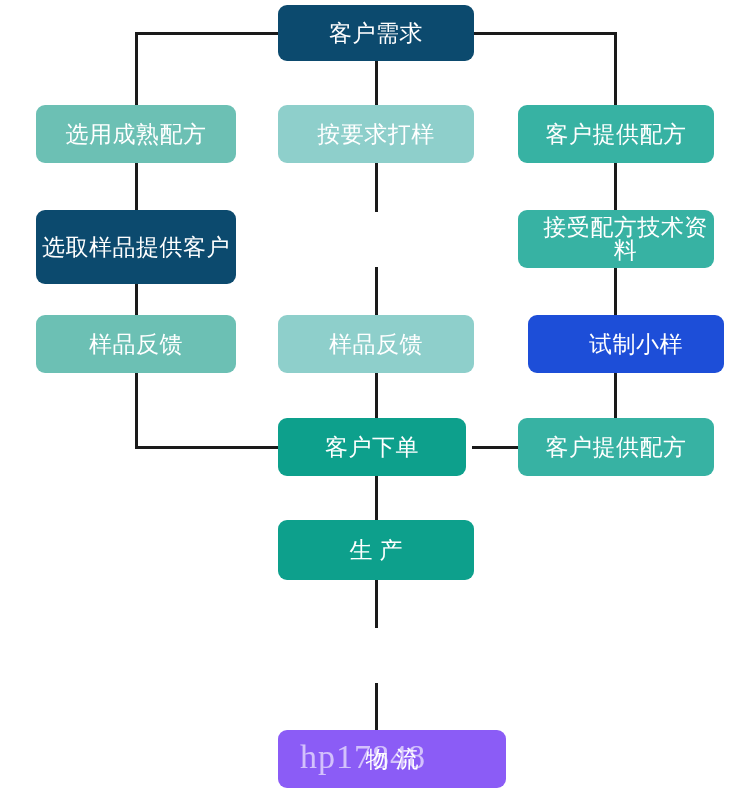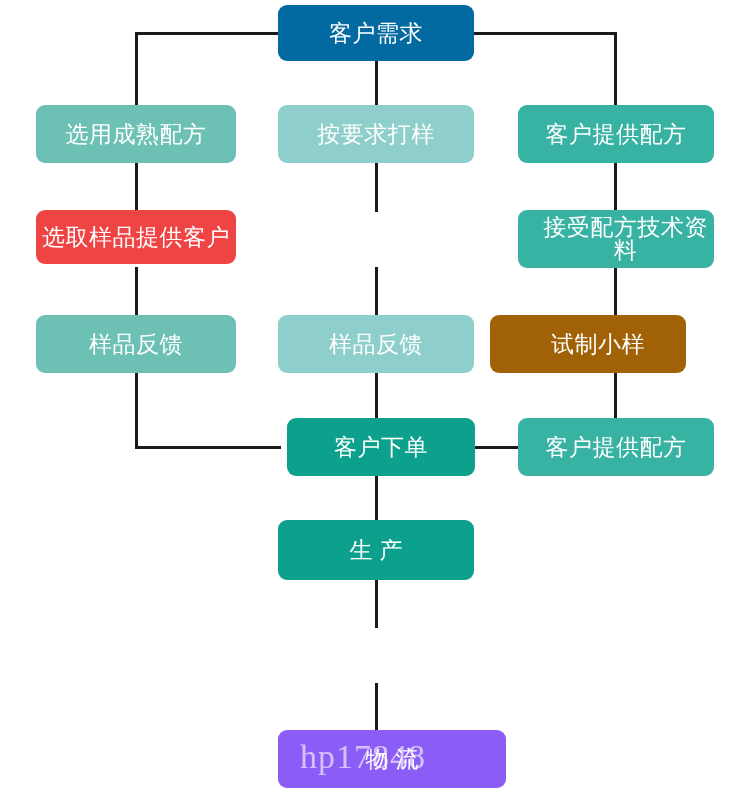--- a/index.html
+++ b/index.html
@@ -71,27 +71,27 @@
     <div class="conn v" style="background: rgb(26, 26, 26); left: 375px; top: 267px; height: 50px;"></div>
     <div class="conn v" style="background: rgb(26, 26, 26); left: 614px; top: 267px; height: 50px;"></div>
     <div class="conn v" style="background: rgb(26, 26, 26); left: 135px; top: 372px; height: 77px;"></div>
     <div class="conn h" style="background: rgb(26, 26, 26); left: 135px; top: 446px; width: 146px;"></div>
     <div class="conn v" style="background: rgb(26, 26, 26); left: 375px; top: 372px; height: 48px;"></div>
     <div class="conn v" style="background: rgb(26, 26, 26); left: 614px; top: 372px; height: 48px;"></div>
     <div class="conn h" style="background: rgb(26, 26, 26); left: 472px; top: 446px; width: 48px;"></div>
     <div class="conn v" style="background: rgb(26, 26, 26); left: 375px; top: 475px; height: 48px;"></div>
     <div class="conn v" style="background: rgb(26, 26, 26); left: 375px; top: 578px; height: 50px;"></div>
     <div class="conn v" style="background: rgb(26, 26, 26); left: 375px; top: 683px; height: 50px;"></div>
-    <div class="node" style="left: 278px; top: 5px; width: 196px; height: 56px; background: #0369a1; color: rgb(255, 255, 255);">客户需求</div>
+    <div class="node" style="left: 278px; top: 5px; width: 196px; height: 56px; background: #0c4a6e; color: rgb(255, 255, 255);">客户需求</div>
     <div class="node" style="left: 278px; top: 105px; width: 196px; height: 58px; background: rgb(142, 207, 203); color: rgb(255, 255, 255);">按要求打样</div>
     <div class="node" style="left: 36px; top: 105px; width: 200px; height: 58px; background: rgb(108, 192, 180); color: rgb(255, 255, 255);">选用成熟配方</div>
     <div class="node" style="left: 518px; top: 105px; width: 196px; height: 58px; background: rgb(55, 178, 163); color: rgb(255, 255, 255);">客户提供配方</div>
-    <div class="node" style="left: 36px; top: 210px; width: 200px; height: 54px; background: #ef4444; color: rgb(255, 255, 255);">选取样品提供客户</div>
+    <div class="node" style="left: 36px; top: 210px; width: 200px; height: 74px; background: #0c4a6e; color: rgb(255, 255, 255);">选取样品提供客户</div>
     <div class="node" style="left: 518px; top: 210px; width: 196px; height: 58px; background: rgb(55, 178, 163); color: rgb(255, 255, 255); padding-left: 19px;">接受配方技术资料</div>
     <div class="node" style="left: 36px; top: 315px; width: 200px; height: 58px; background: rgb(108, 192, 180); color: rgb(255, 255, 255);">样品反馈</div>
     <div class="node" style="left: 278px; top: 315px; width: 196px; height: 58px; background: rgb(142, 207, 203); color: rgb(255, 255, 255);">样品反馈</div>
-    <div class="node" style="left: 490px; top: 315px; width: 196px; height: 58px; background: #a16207; color: rgb(255, 255, 255); padding-left: 20px;">试制小样</div>
-    <div class="node" style="left: 278px; top: 418px; width: 188px; height: 58px; background: rgb(13, 160, 140); color: rgb(255, 255, 255); margin-left: 9px;">客户下单</div>
+    <div class="node" style="left: 528px; top: 315px; width: 196px; height: 58px; background: #1d4ed8; color: rgb(255, 255, 255); padding-left: 20px;">试制小样</div>
+    <div class="node" style="left: 278px; top: 418px; width: 188px; height: 58px; background: rgb(13, 160, 140); color: rgb(255, 255, 255);">客户下单</div>
     <div class="node" style="left: 518px; top: 418px; width: 196px; height: 58px; background: rgb(55, 178, 163); color: rgb(255, 255, 255);">客户提供配方</div>
     <div class="node spaced" style="left: 278px; top: 520px; width: 196px; height: 60px; background: rgb(13, 160, 140); color: rgb(255, 255, 255);">生产</div>
     <div class="node spaced" style="left: 278px; top: 730px; width: 228px; height: 58px; background: #8b5cf6; color: rgb(255, 255, 255);">物流</div>
     <div class="watermark" style="left: 300px; top: 738px;">hp17848</div>
   </div>
 
 </body></html>

